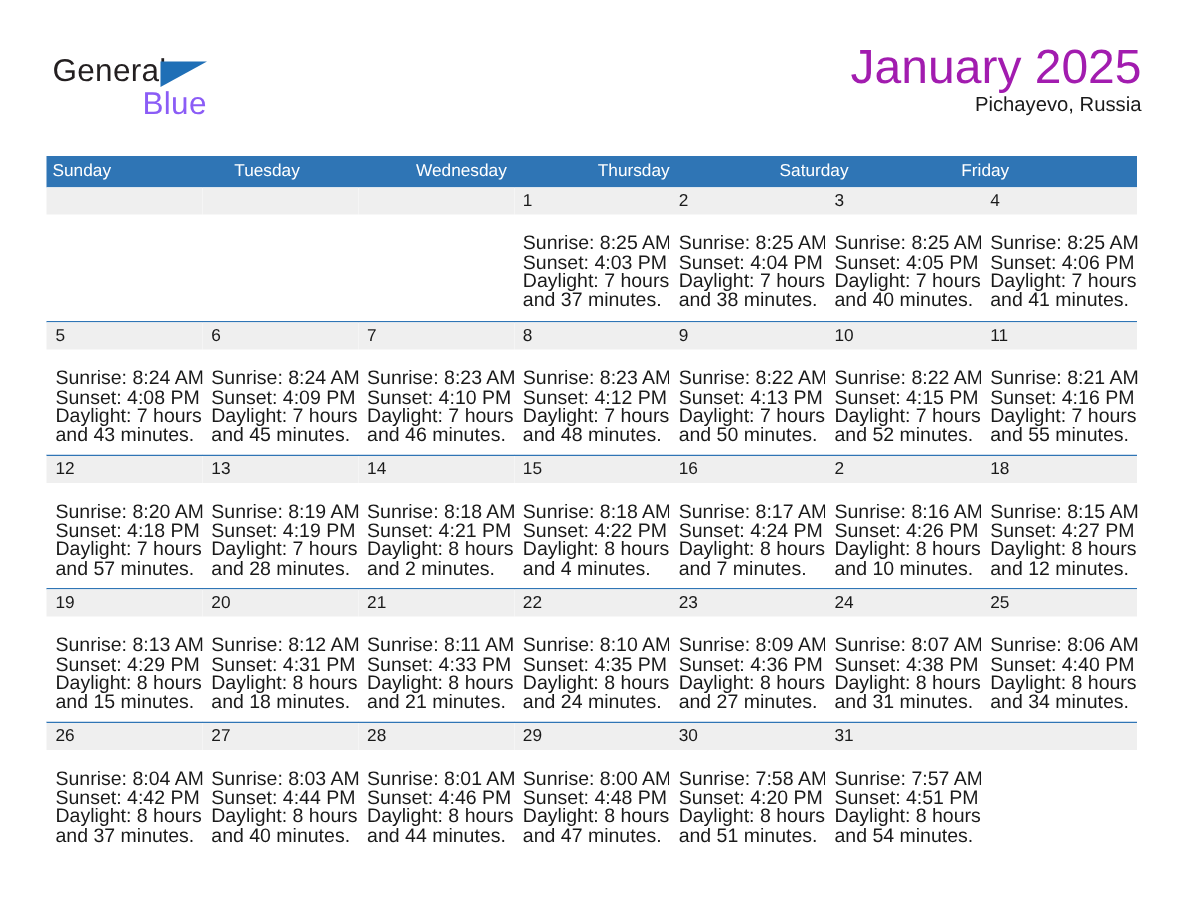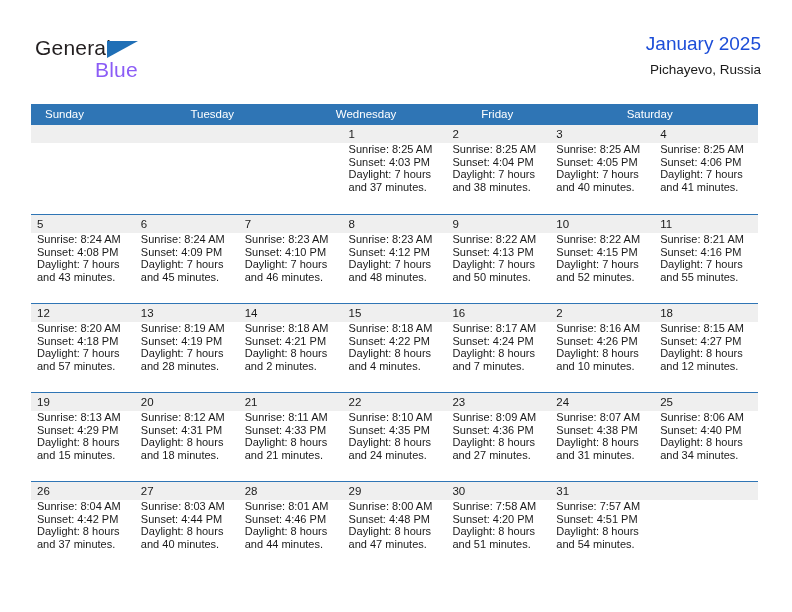--- a/index.html
+++ b/index.html
@@ -67,23 +67,23 @@
     font-family: "Liberation Sans", sans-serif;
   }
 
   .title-block {
     position: absolute;
     right: 0;
     top: 0;
     text-align: right;
   }
   .cal-title {
-    font-size: 19px;
+    font-size: 32px;
     line-height: 32px;
-    color: #1d4ed8;
+    color: #a21caf;
     font-weight: normal;
     white-space: nowrap;
   }
   .cal-subtitle {
     font-size: 13.5px;
     line-height: 20px;
     color: #1a1a1a;
     margin-top: 0;
     white-space: nowrap;
   }
@@ -99,21 +99,21 @@
   .dow-row {
     display: flex;
     background: #2f75b5;
     height: 21px;
   }
   .dow {
     flex: 1 1 0;
     font-size: 11.5px;
     line-height: 21px;
     color: #ffffff;
-    padding-left: 14px;
+    padding-left: 4px;
     box-sizing: border-box;
     white-space: nowrap;
   }
 
   .week {
     display: flex;
     border-top: 1.4px solid #2f75b5;
     height: 89px;
     box-sizing: border-box;
   }
@@ -136,22 +136,22 @@
     line-height: 18px;
     padding-left: 6px;
     color: #1a1a1a;
     box-sizing: border-box;
   }
   .day.empty .day-num {
     background: #efefef;
   }
 
   .day-info {
-    padding: 0 6px 0 6px;
-    font-size: 11px;
+    padding: 13px 6px 0 6px;
+    font-size: 13px;
     line-height: 12.6px;
     color: #1a1a1a;
   }
   .day-info div {
     white-space: nowrap;
   }
 </style>
 </head>
 <body>
 
@@ -171,22 +171,23 @@
     </div>
 
   </div>
 
   <div class="cal">
 
     <div class="dow-row">
       <div class="dow">Sunday</div>
       <div class="dow">Tuesday</div>
       <div class="dow">Wednesday</div>
+      <div class="dow">Thursday</div>
+      <div class="dow">Saturday</div>
       <div class="dow">Friday</div>
-      <div class="dow">Saturday</div>
     </div>
 
     <div class="weeks-container">
         <div class="week">
           <div class="day empty">
             <div class="day-num"></div>
             <div class="day-info">
               <div></div>
               <div></div>
               <div></div>

